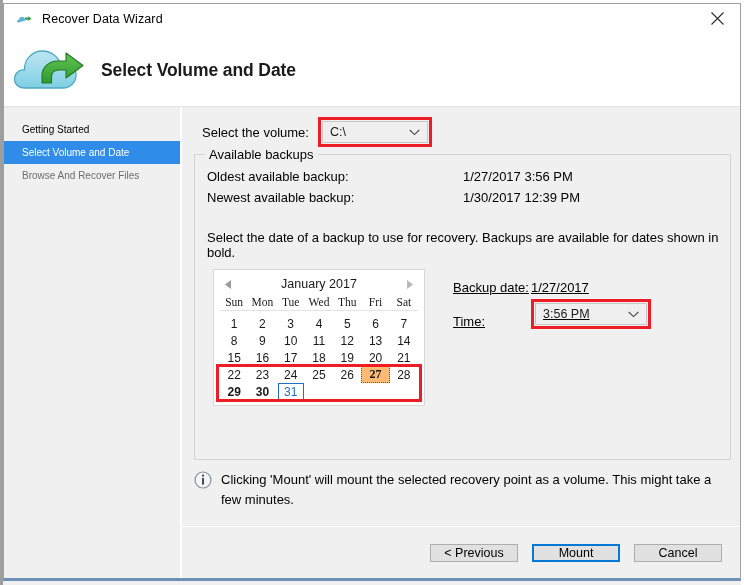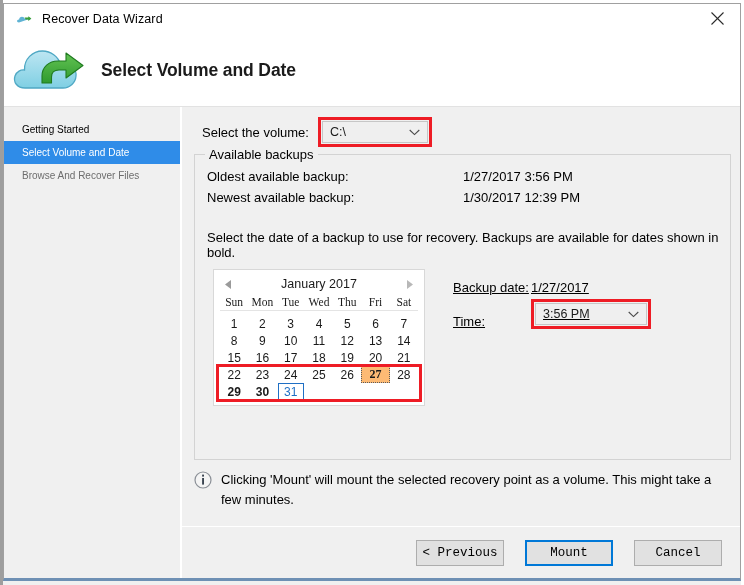--- a/index.html
+++ b/index.html
@@ -356,32 +356,31 @@
     border-top: 1px solid #ffffff;
     display: flex;
     align-items: center;
     justify-content: flex-end;
     padding-right: 18px;
     gap: 14px;
     box-sizing: border-box;
   }
   .btn {
     width: 88px;
-    height: 26px;
+    height: 18px;
     background: #e1e1e1;
     border: 1px solid #adadad;
     font-size: 12.5px;
     color: #000000;
     display: flex;
     align-items: center;
     justify-content: center;
     cursor: default;
     box-sizing: border-box;
-    font-family: Liberation Mono, monospace;
-    margin-left: 7px;
+    font-family: Liberation Sans, sans-serif;
   }
   .btn.disabled {
     color: #a0a0a0;
     background: #d6d6d6;
     border-color: #c9c9c9;
   }
   .btn.default {
     border: 2px solid #0078d7;
   }
 </style>

